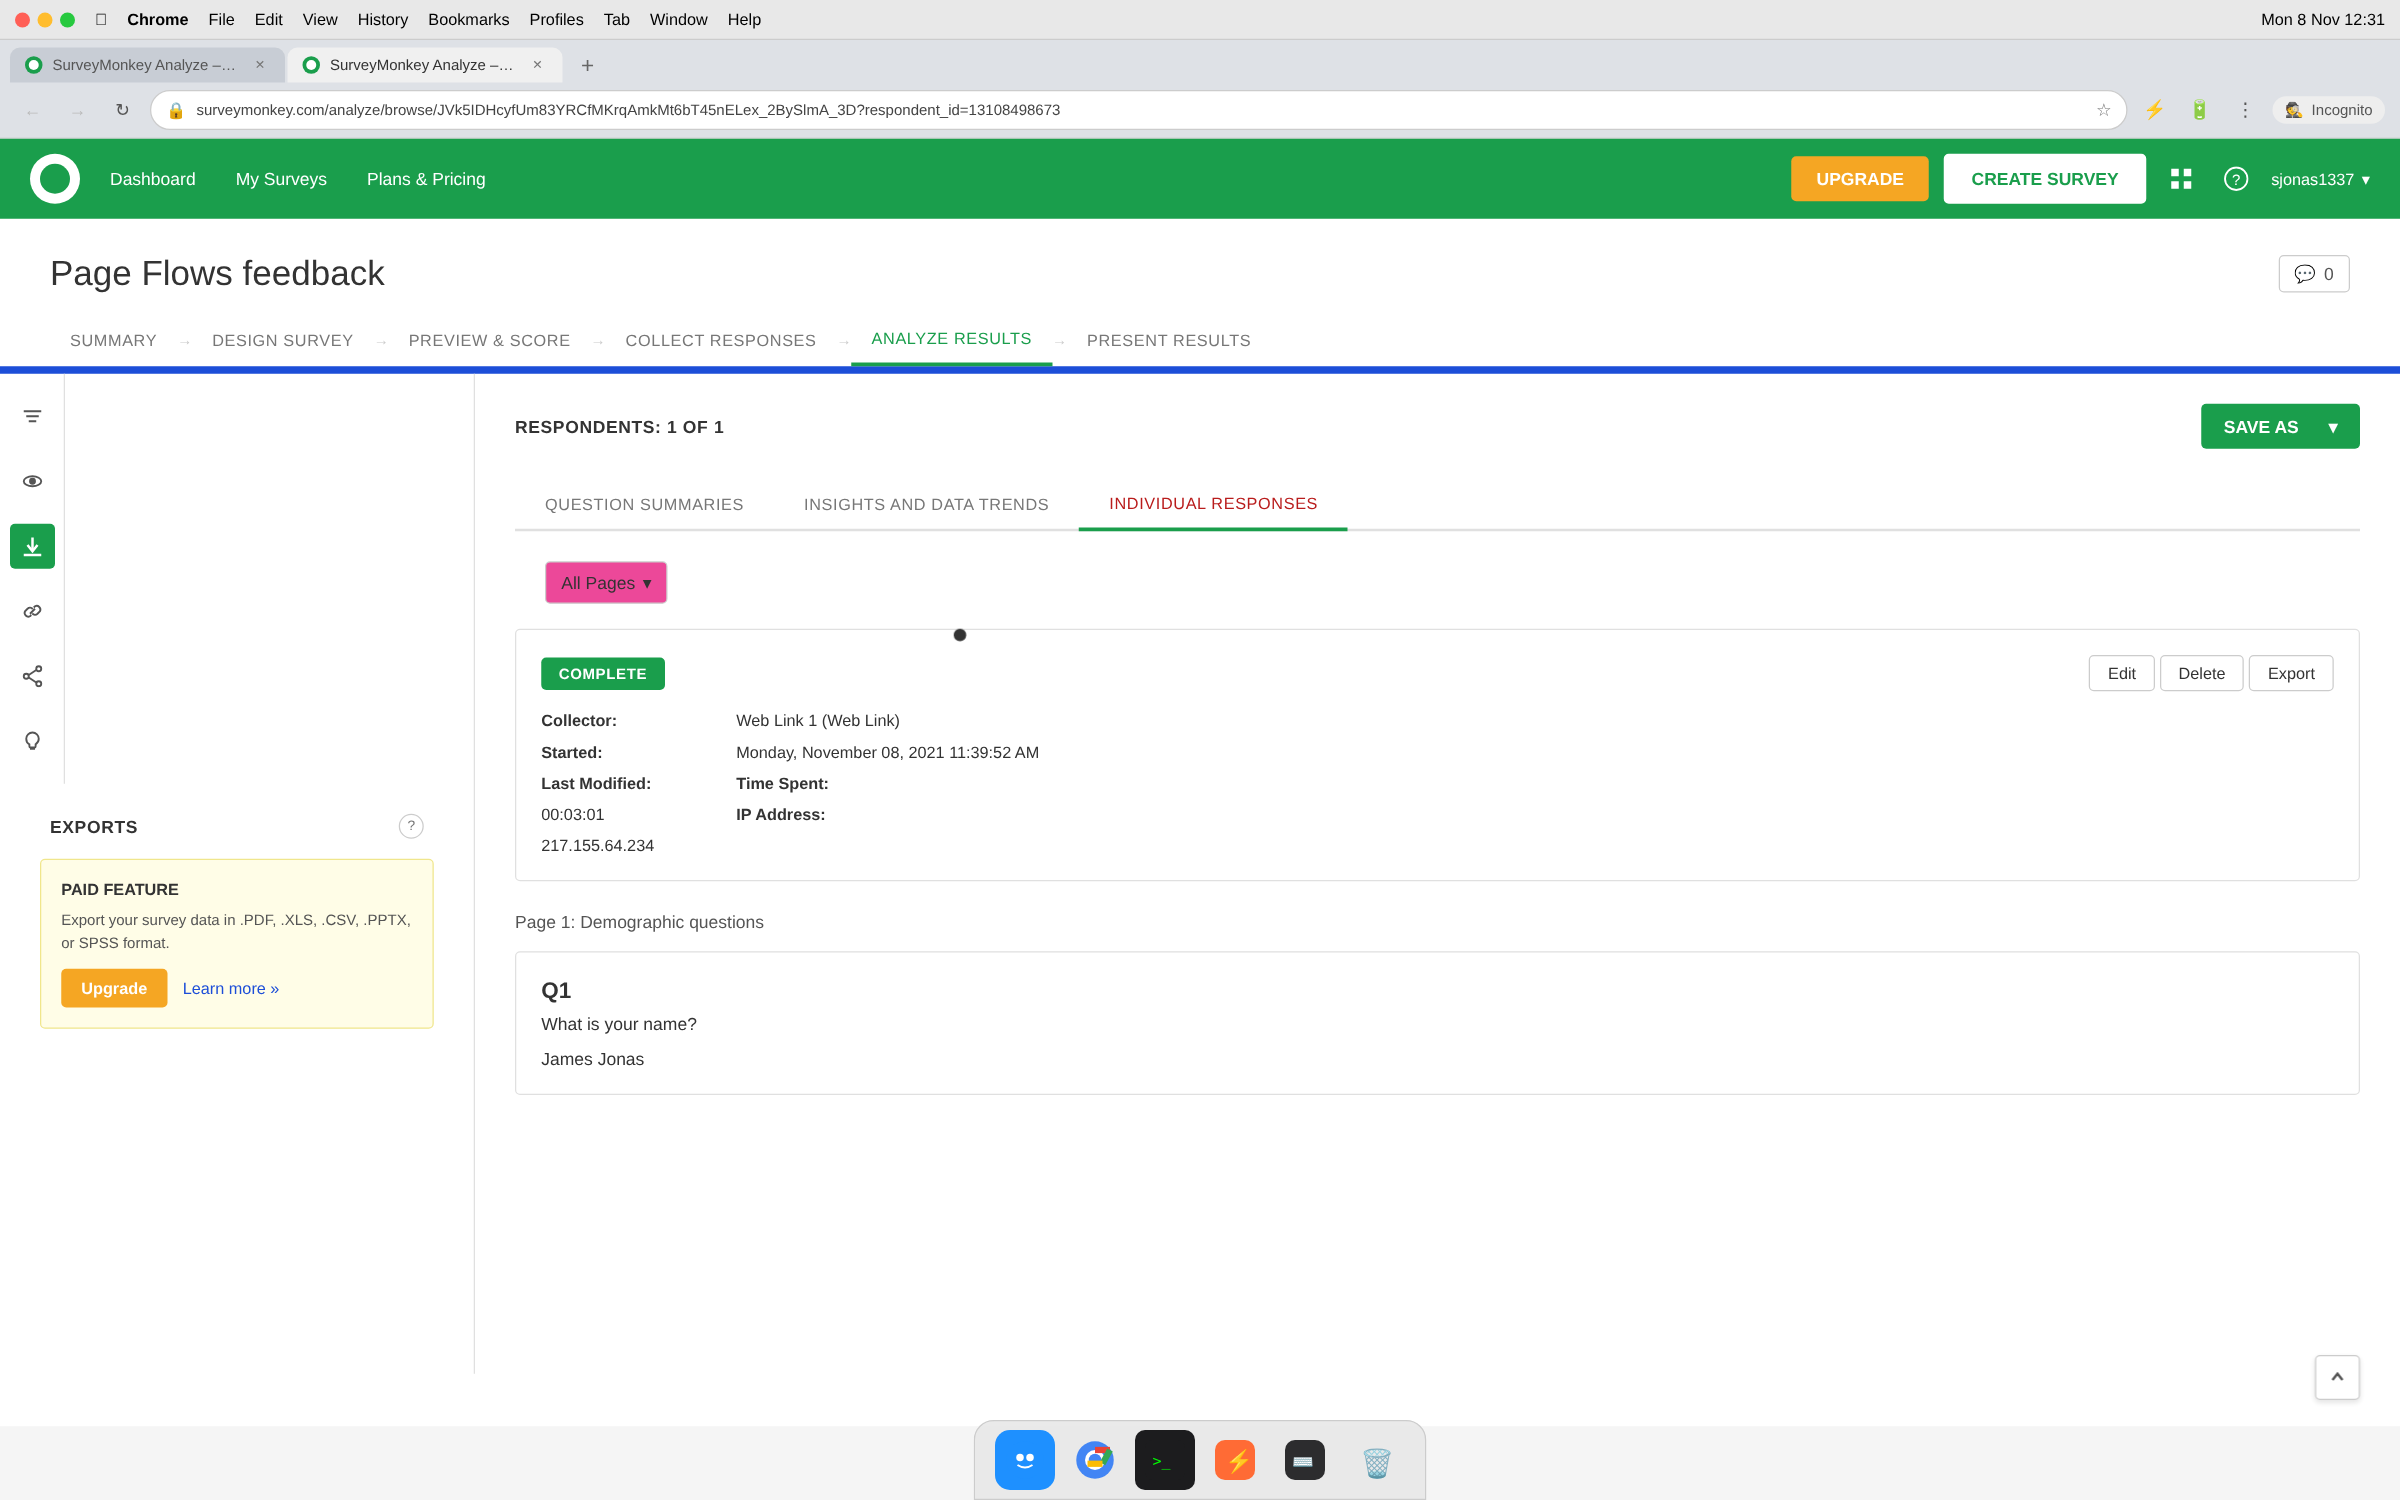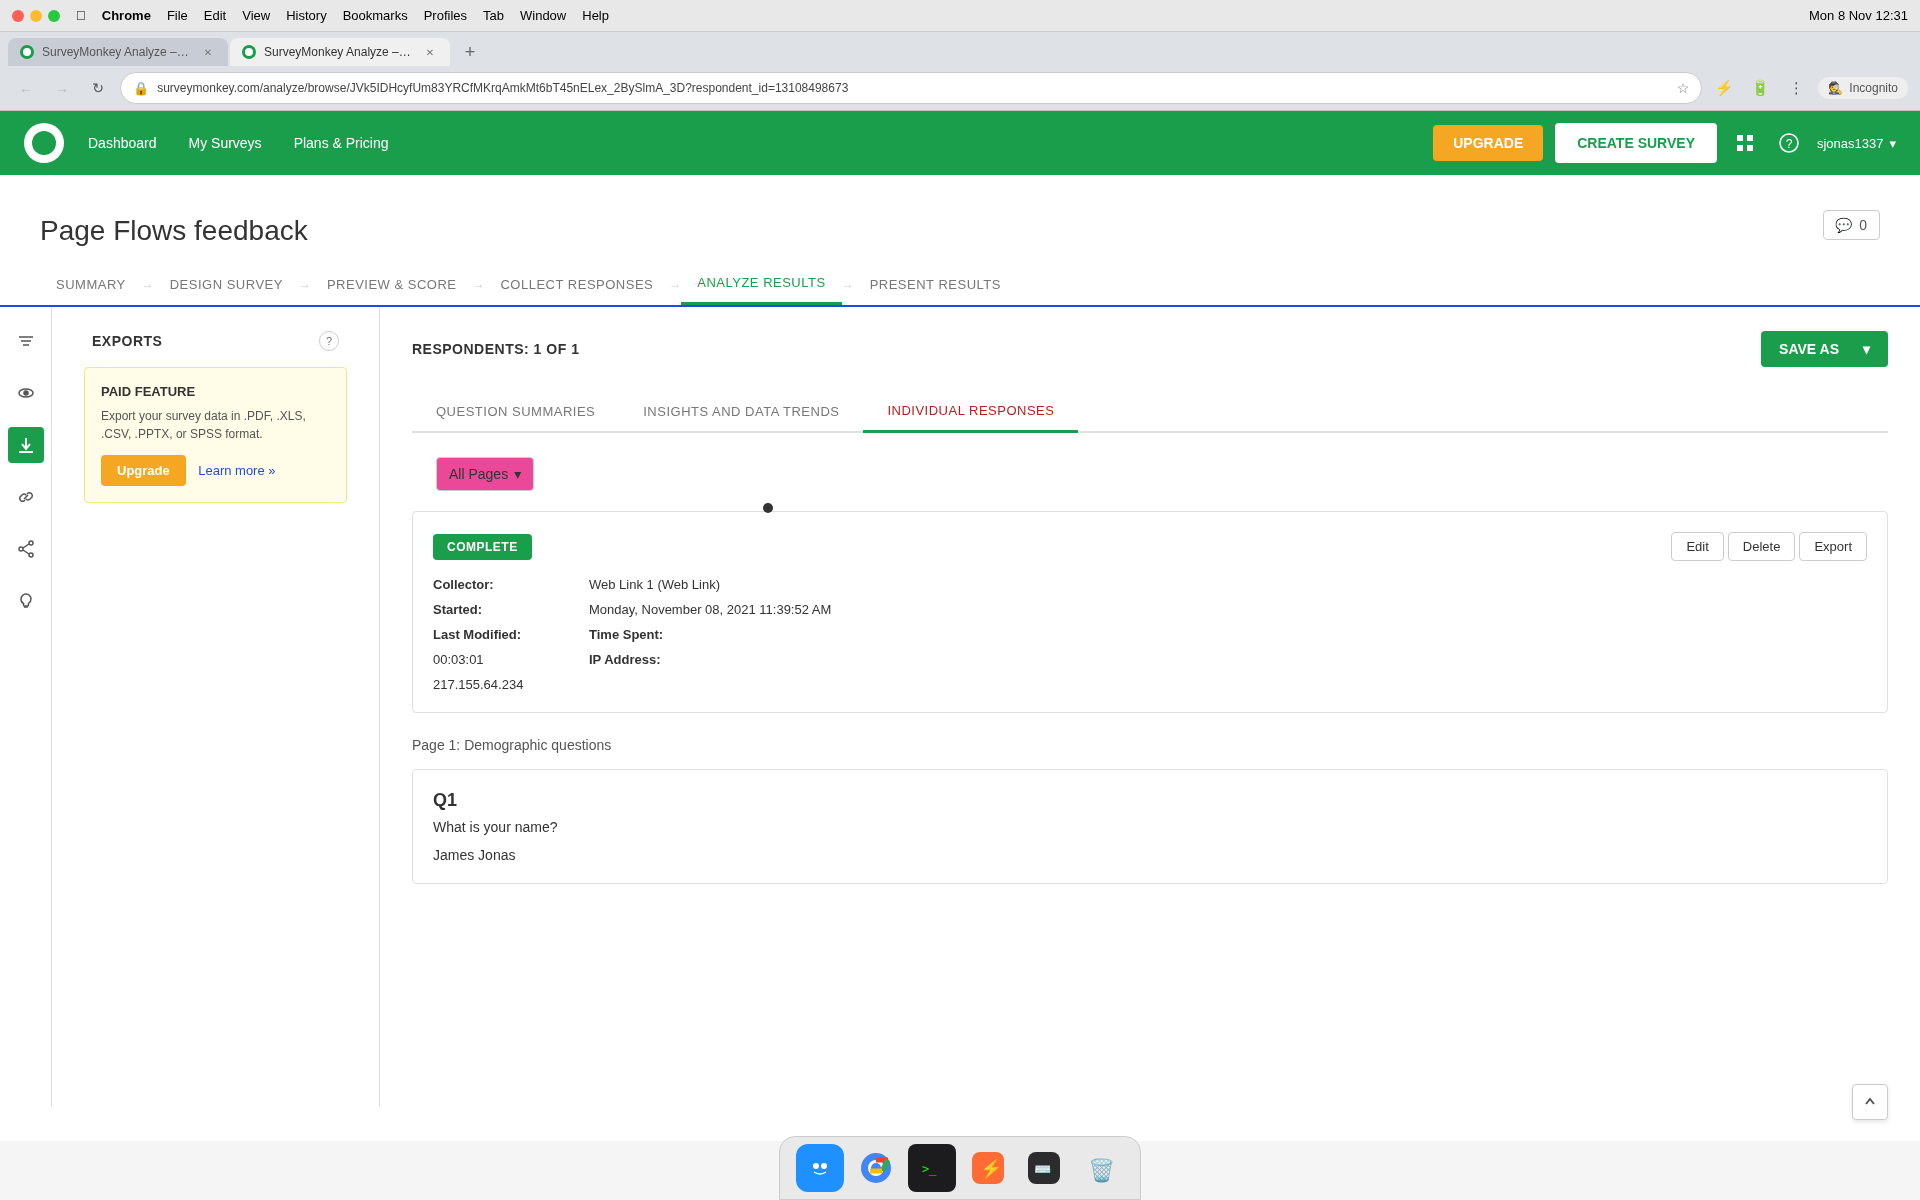--- a/index.html
+++ b/index.html
@@ -147,37 +147,37 @@
       min-height: calc(1200px - 32px - 74px - 64px);
     }
 
     
     .page-header {
       padding: 28px 40px 0;
       display: flex;
       align-items: center;
       justify-content: space-between;
     }
-    .page-title { font-size: 28px; font-weight: 400; color: #333; margin-top: 12px; }
+    .page-title { font-size: 28px; font-weight: 400; color: #333; }
     .comment-badge {
       display: flex; align-items: center; gap: 6px;
       border: 1px solid #ccc;
       border-radius: 4px;
       padding: 6px 12px;
       font-size: 14px;
       color: #555;
       cursor: pointer;
     }
 
     
     .survey-nav {
       display: flex;
       align-items: center;
       padding: 0 40px;
-      border-bottom: 2px solid #1d4ed8;
+      border-bottom: 6px solid #1d4ed8;
       margin-top: 16px;
     }
     .survey-nav-item {
       display: flex;
       align-items: center;
       gap: 8px;
       padding: 12px 16px;
       font-size: 13px;
       font-weight: 500;
       color: #777;
@@ -548,21 +548,21 @@
     <span class="nav-arrow">→</span>
     <a class="survey-nav-item">COLLECT RESPONSES</a>
     <span class="nav-arrow">→</span>
     <a class="survey-nav-item active">ANALYZE RESULTS</a>
     <span class="nav-arrow">→</span>
     <a class="survey-nav-item">PRESENT RESULTS</a>
   </nav>
 
   <div class="main-layout">
 
-    <div style="display:flex; border-right: 1px solid #e0e0e0; width: 380px;">
+    <div style="display:flex; border-right: 1px solid #e0e0e0; width: 380px; flex-direction: column;">
 
       <div class="left-icon-strip">
         <div class="left-strip-icon">
           <svg width="18" height="18" viewBox="0 0 18 18" fill="none" stroke="#555" stroke-width="1.5">
               <line x1="2" y1="5" x2="16" y2="5"></line>
               <line x1="4" y1="9" x2="14" y2="9"></line>
               <line x1="6" y1="13" x2="12" y2="13"></line>
             </svg>
         </div>
         <div class="left-strip-icon">

